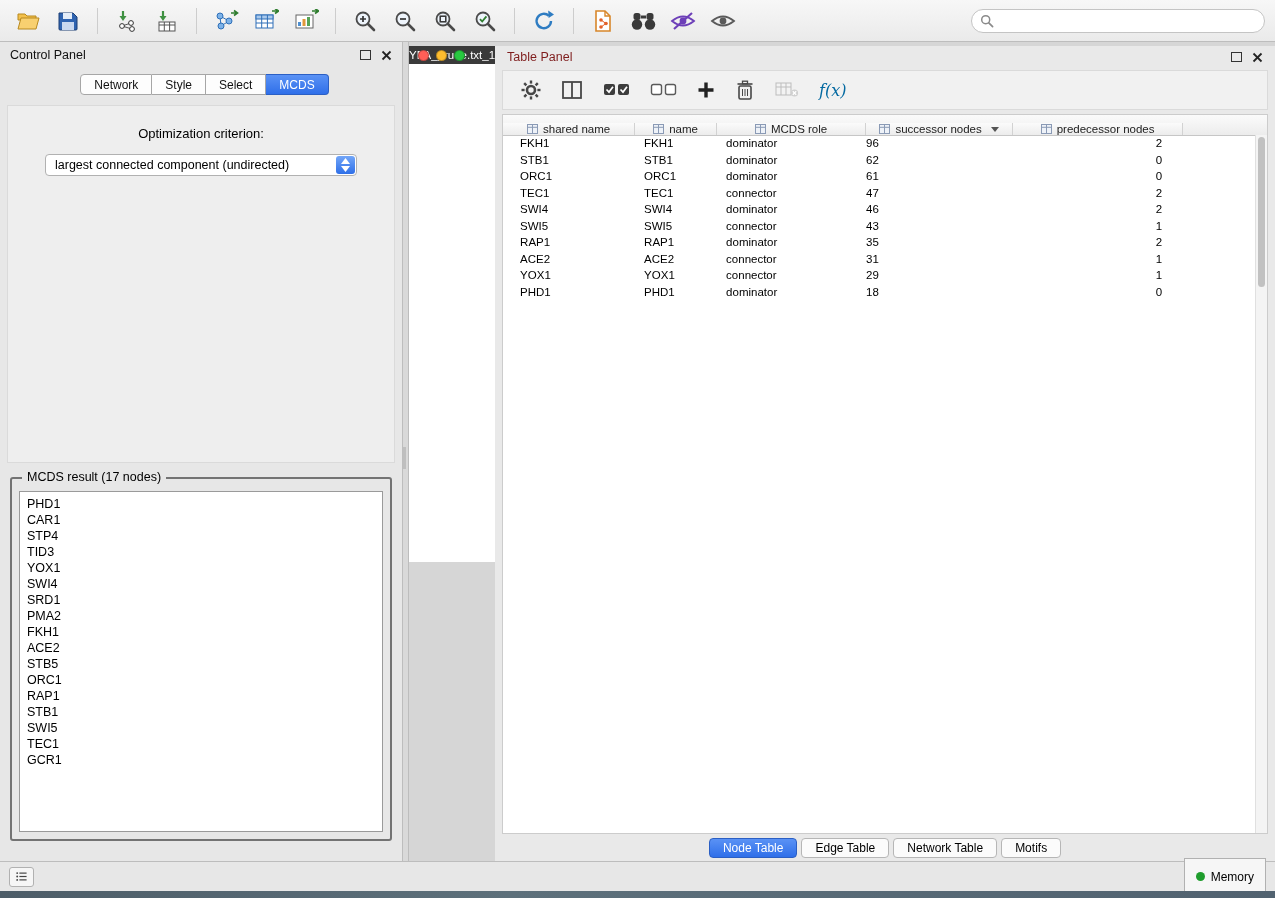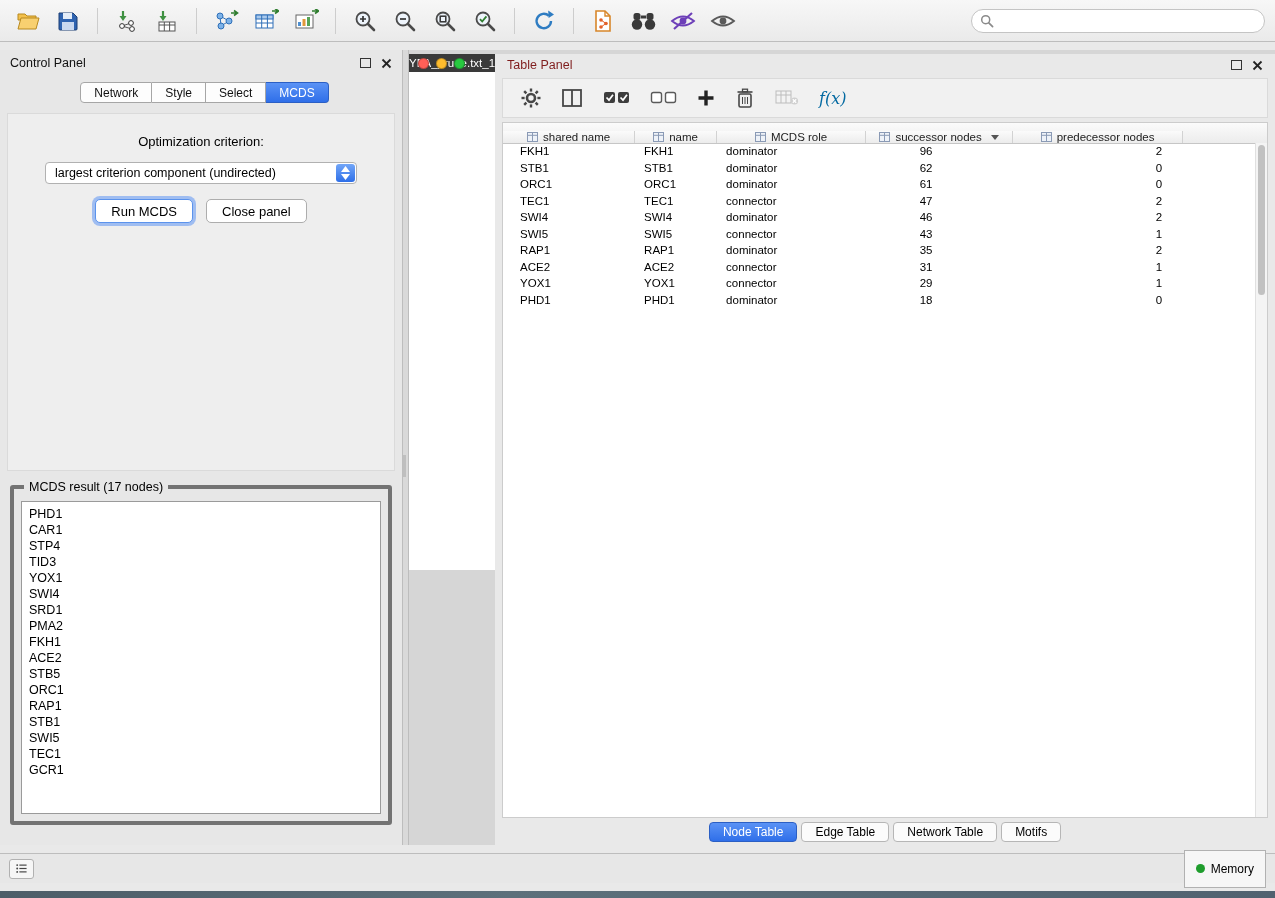--- a/index.html
+++ b/index.html
@@ -1,17 +1,17 @@
 <!DOCTYPE html>
 <html><head>
 <meta charset="utf-8">
 <style>
   html,body{margin:0;padding:0;}
   body{width:1275px;height:898px;overflow:hidden;font-family:"Liberation Sans",sans-serif;-webkit-font-smoothing:antialiased;}
-  .app{width:1275px;height:898px;position:relative;background:#e9e9e9;display:flex;flex-direction:column;gap:8px;}
+  .app{width:1275px;height:898px;position:relative;background:#e9e9e9;display:flex;flex-direction:column;}
   
   .toolbar{height:41px;background:linear-gradient(#f7f7f7,#eaeaea);border-bottom:1px solid #bdbdbd;display:flex;align-items:center;padding:0 10px;gap:4px;flex:none;}
   .tb-btn{width:36px;height:32px;display:flex;align-items:center;justify-content:center;border-radius:4px;background:transparent;border:none;padding:0;cursor:default;}
   .tb-sep{width:1px;height:26px;background:#cdcdcd;margin:0 7px;flex:none;}
   .tb-search{margin-left:auto;width:276px;height:22px;border:1px solid #c4c4c4;border-radius:12px;background:#fff;display:flex;align-items:center;padding:0 8px;gap:6px;}
   .tb-search input{border:none;outline:none;flex:1;font-size:12px;background:transparent;font-family:"Liberation Sans",sans-serif;}
   
   .main{flex:1;display:flex;min-height:0;}
   
   .control-panel{width:402px;flex:none;background:#e7e7e7;display:flex;flex-direction:column;}
@@ -24,21 +24,21 @@
   .cp-tab.first{border-left:1px solid #a6a6a6;border-radius:4px 0 0 4px;}
   .cp-tab.last{border-radius:0 4px 4px 0;}
   .cp-tab.active{background:linear-gradient(#5a92f5,#2f6fe9);color:#fff;border-color:#2b5fc4;}
   .mcds-pane{margin:0 7px;background:#eeeeee;border:1px solid #dadada;height:356px;display:flex;flex-direction:column;align-items:center;flex:none;}
   .opt-label{margin-top:20px;font-size:13px;color:#000;}
   .dropdown{margin-top:13px;width:312px;height:22px;background:#fff;border:1px solid #b1b1b1;border-radius:4px;display:flex;align-items:center;font-size:12.5px;padding-left:9px;position:relative;box-sizing:border-box;}
   .dd-stepper{position:absolute;right:1px;top:1px;width:19px;height:18px;border-radius:3px;background:linear-gradient(#72a6f8,#2e6fe8);display:flex;flex-direction:column;align-items:center;justify-content:center;gap:2px;}
   .btn-row{margin-top:15px;display:flex;gap:13px;}
   .btn{height:24px;padding:0 15px;background:#fff;border:1px solid #adadad;border-radius:5px;font-size:13px;color:#000;font-family:"Liberation Sans",sans-serif;}
   .btn.primary{box-shadow:0 0 0 3px rgba(106,157,243,.6);border-color:#5b93ec;}
-  .result-group{margin:14px 10px 20px;border:4px solid #737373;border-radius:3px;flex:1;position:relative;padding:12px 7px 7px;display:flex;min-height:0;}
+  .result-group{margin:14px 10px 20px;border:2px solid #737373;border-radius:3px;flex:1;position:relative;padding:12px 7px 7px;display:flex;min-height:0;}
   .result-legend{position:absolute;top:-9px;left:10px;background:#e7e7e7;padding:0 5px;font-size:12.5px;color:#000;}
   .result-list{flex:1;background:#fff;border:1px solid #9a9a9a;overflow:hidden;padding:4px 0 0 7px;}
   .mcds-item{font-size:12.5px;line-height:16px;color:#000;}
   
   .v-splitter{width:5px;background:#d9d9d9;border-left:1px solid #bdbdbd;border-right:1px solid #bdbdbd;flex:none;position:relative;}
   .v-splitter .grip{position:absolute;top:405px;left:0;width:3px;height:22px;background:#bfbfbf;}
   
   .right-pane{flex:1;display:flex;flex-direction:row;background:#d6d6d6;padding-top:4px;min-width:0;}
   .network-window{height:516px;flex:none;display:flex;flex-direction:column;}
   .nw-titlebar{height:18px;background:#3a3a3a;position:relative;display:flex;align-items:center;justify-content:center;flex:none;}
@@ -59,21 +59,21 @@
   .thead{display:flex;height:20px;background:linear-gradient(#fbfbfb,#ececec);border-bottom:1px solid #c6c6c6;align-items:flex-end;}
   .th{display:flex;align-items:center;justify-content:center;gap:5px;font-size:11.5px;color:#222;border-right:1px solid #d2d2d2;box-sizing:border-box;background:linear-gradient(#fbfbfb,#ececec);}
   .c0{width:132px;}.c1{width:82px;}.c2{width:149px;}.c3{width:147px;}.c4{width:170px;}
   .sort-caret{width:0;height:0;border-left:4px solid transparent;border-right:4px solid transparent;border-top:5px solid #555;margin-left:4px;}
   .tbody{position:absolute;top:20px;left:0;right:11px;bottom:0;overflow:hidden;}
   .trow{display:flex;height:16.5px;align-items:center;}
   .tcell{font-size:11.5px;color:#000;box-sizing:border-box;}
   .tcell.c0{padding-left:17px;}
   .tcell.c1{padding-left:9px;}
   .tcell.c2{padding-left:9px;}
-  .tcell.c3{text-align:center;padding-right:27px;}
+  .tcell.c3{text-align:left;padding-right:27px;}
   .tcell.c4{text-align:right;padding-right:21px;}
   .vscroll{position:absolute;top:20px;right:0;bottom:0;width:11px;background:#f4f4f4;border-left:1px solid #e0e0e0;}
   .vthumb{position:absolute;top:2px;left:2px;width:7px;height:150px;border-radius:4px;background:#c1c1c1;}
   .tp-tabs{height:27px;display:flex;align-items:center;justify-content:center;gap:4px;flex:none;}
   .tp-tab{height:20px;padding:0 13px;font-size:12px;background:#fbfbfb;border:1px solid #b6b6b6;border-radius:4px;color:#000;font-family:"Liberation Sans",sans-serif;}
   .tp-tab.active{background:linear-gradient(#5a92f5,#2f6fe9);border-color:#2b5fc4;color:#fff;}
   
   .status-bar{height:29px;background:#e7e7e7;border-top:1px solid #bdbdbd;display:flex;align-items:center;padding:0 9px;flex:none;}
   .list-btn{width:25px;height:20px;border:1px solid #b1b1b1;border-radius:3px;background:#f6f6f6;display:flex;align-items:center;justify-content:center;}
   .memory-btn{margin-left:auto;height:38px;border:1px solid #b1b1b1;border-radius:0;background:#f6f6f6;display:flex;align-items:center;gap:6px;padding:0 11px;font-size:12px;color:#000;}
@@ -249,33 +249,29 @@
       <div class="cp-tabs">
         <button class="cp-tab first">Network</button>
         <button class="cp-tab">Style</button>
         <button class="cp-tab">Select</button>
         <button class="cp-tab last active">MCDS</button>
       </div>
 
       <div class="mcds-pane">
         <div class="opt-label">Optimization criterion:</div>
         <div class="dropdown">
-          <span>largest criterion component (undirected)</span>
+          <span>largest connected component (undirected)</span>
           <span class="dd-stepper">
             <svg width="9" height="6" viewBox="0 0 9 6">
                 <path d="M4.5 0 L9 6 H0 z" fill="#fff"></path>
               </svg>
             <svg width="9" height="6" viewBox="0 0 9 6">
                 <path d="M4.5 6 L0 0 H9 z" fill="#fff"></path>
               </svg>
           </span>
-        </div>
-        <div class="btn-row">
-          <button class="btn primary">Run MCDS</button>
-          <button class="btn">Close panel</button>
         </div>
       </div>
 
       <div class="result-group">
         <span class="result-legend">MCDS result (17 nodes)</span>
         <div class="result-list">
             <div class="mcds-item">PHD1</div>
             <div class="mcds-item">CAR1</div>
             <div class="mcds-item">STP4</div>
             <div class="mcds-item">TID3</div>

